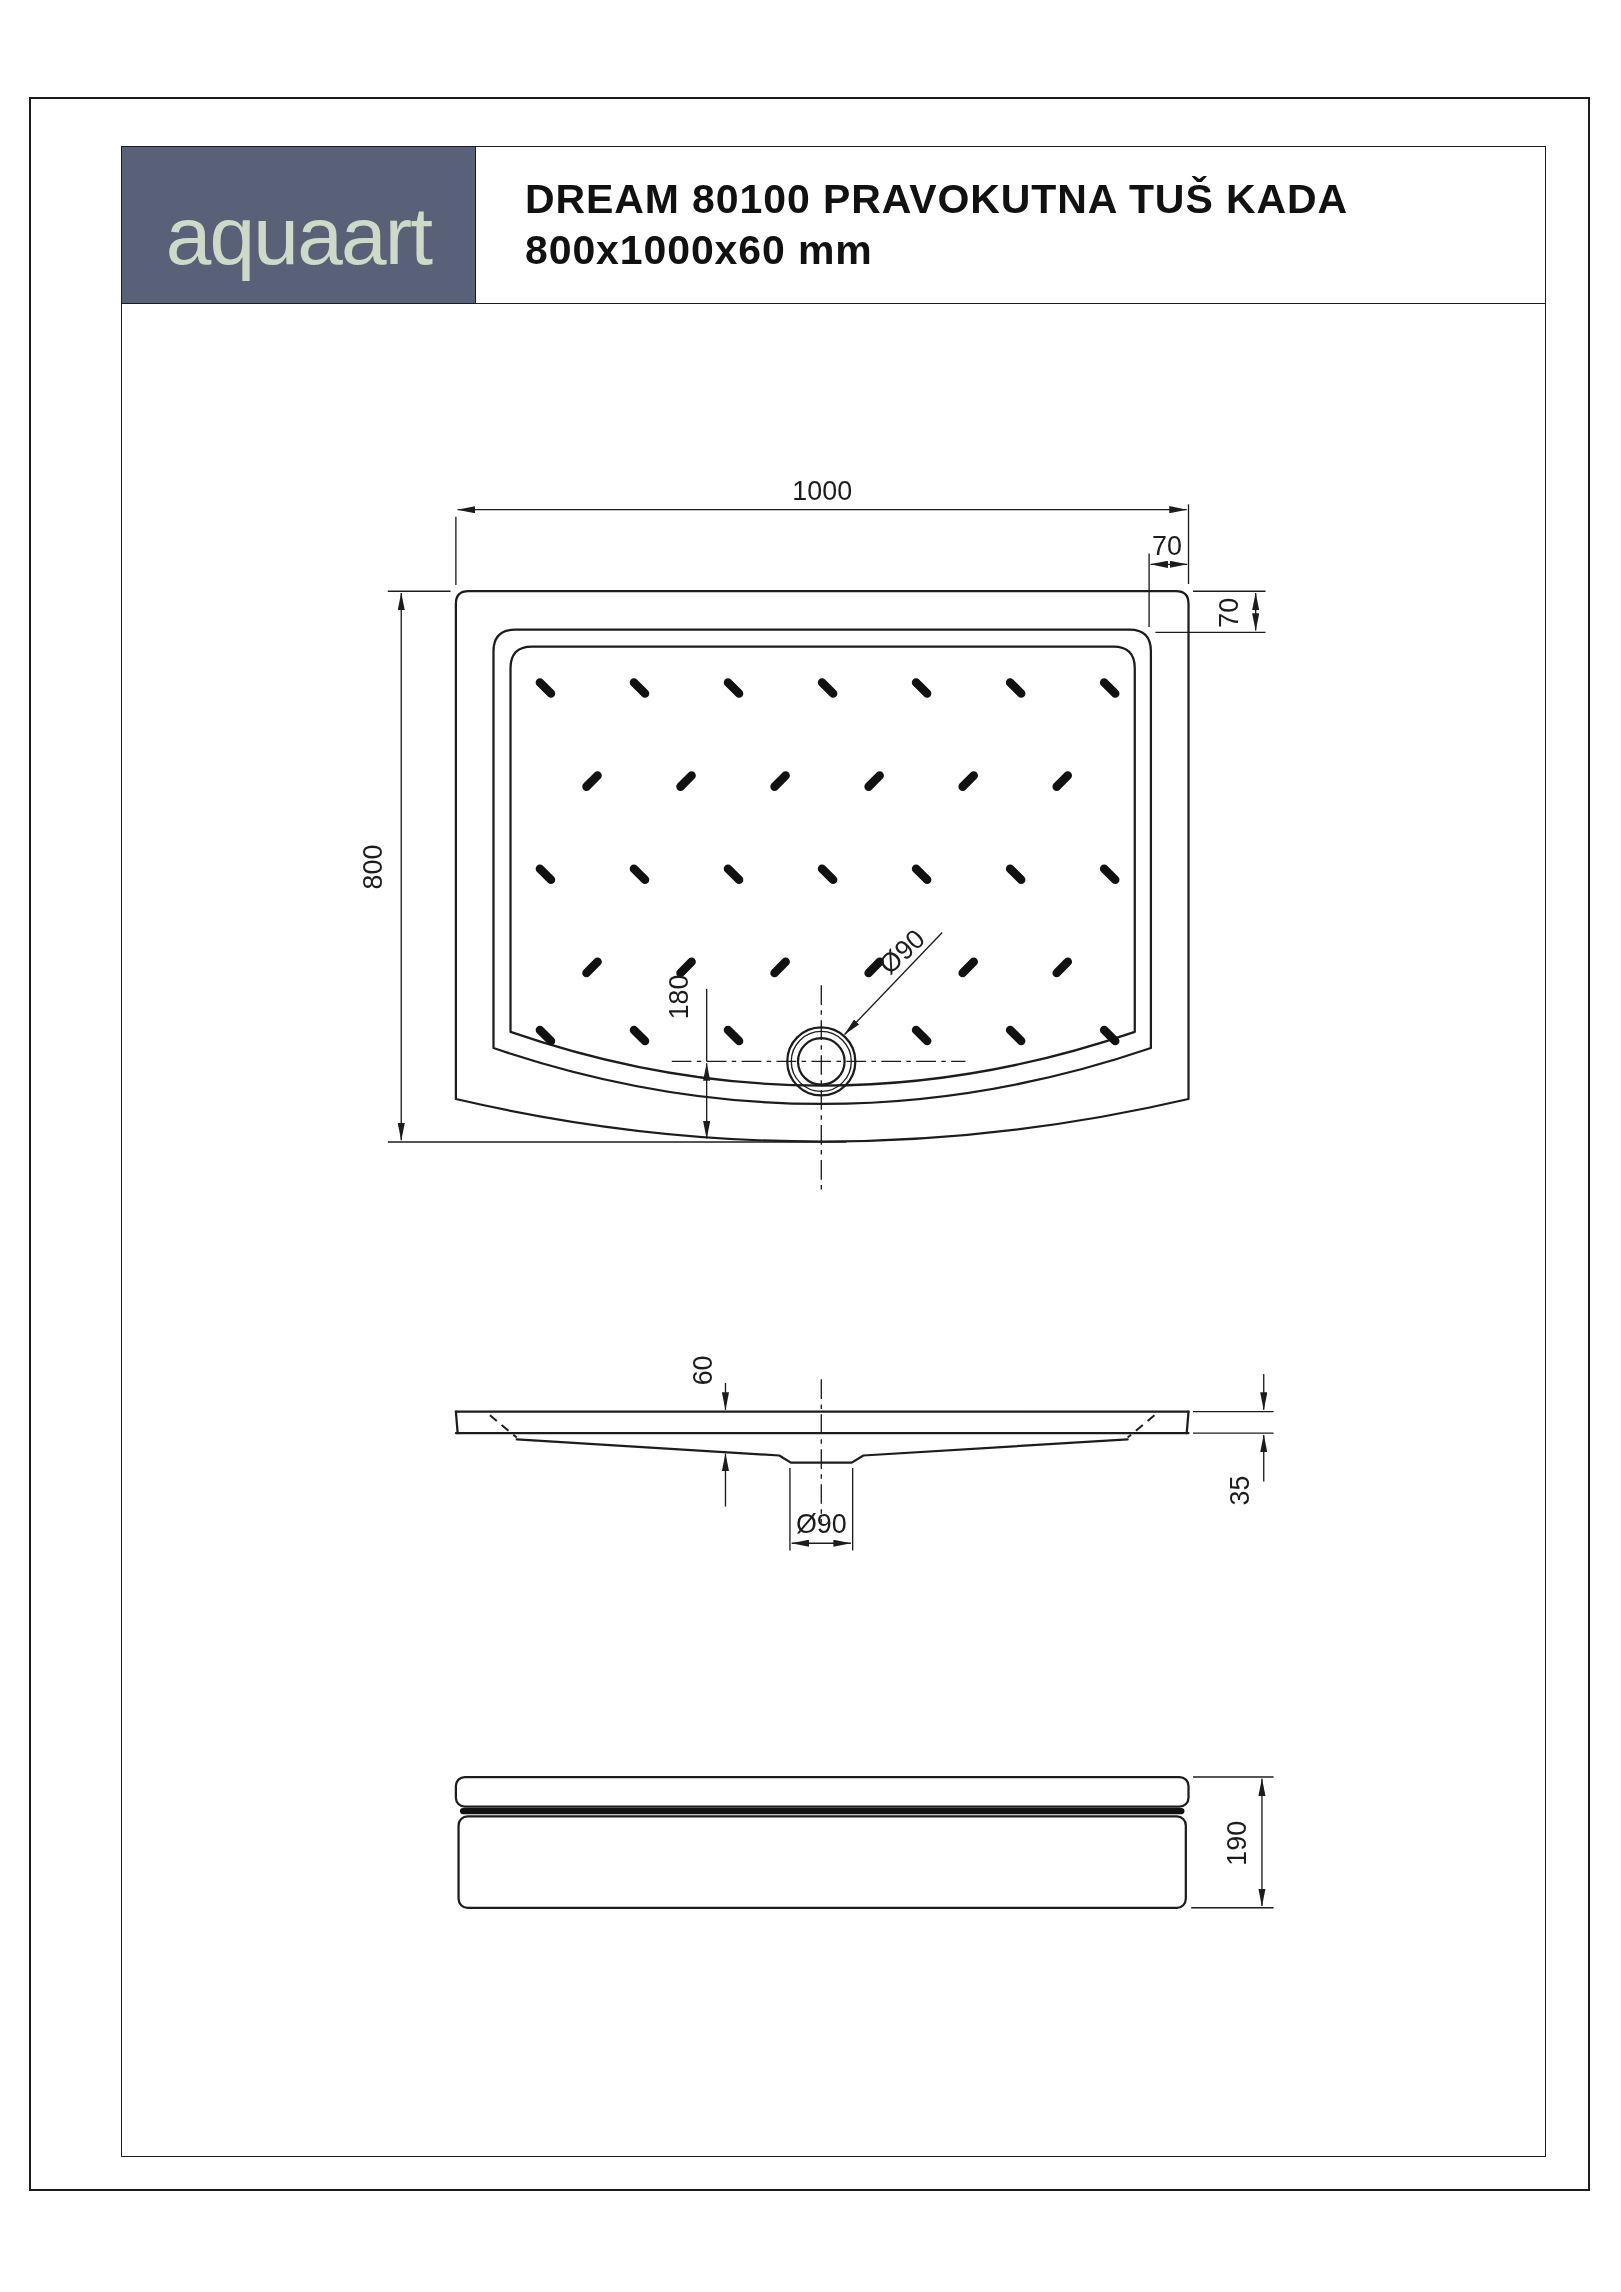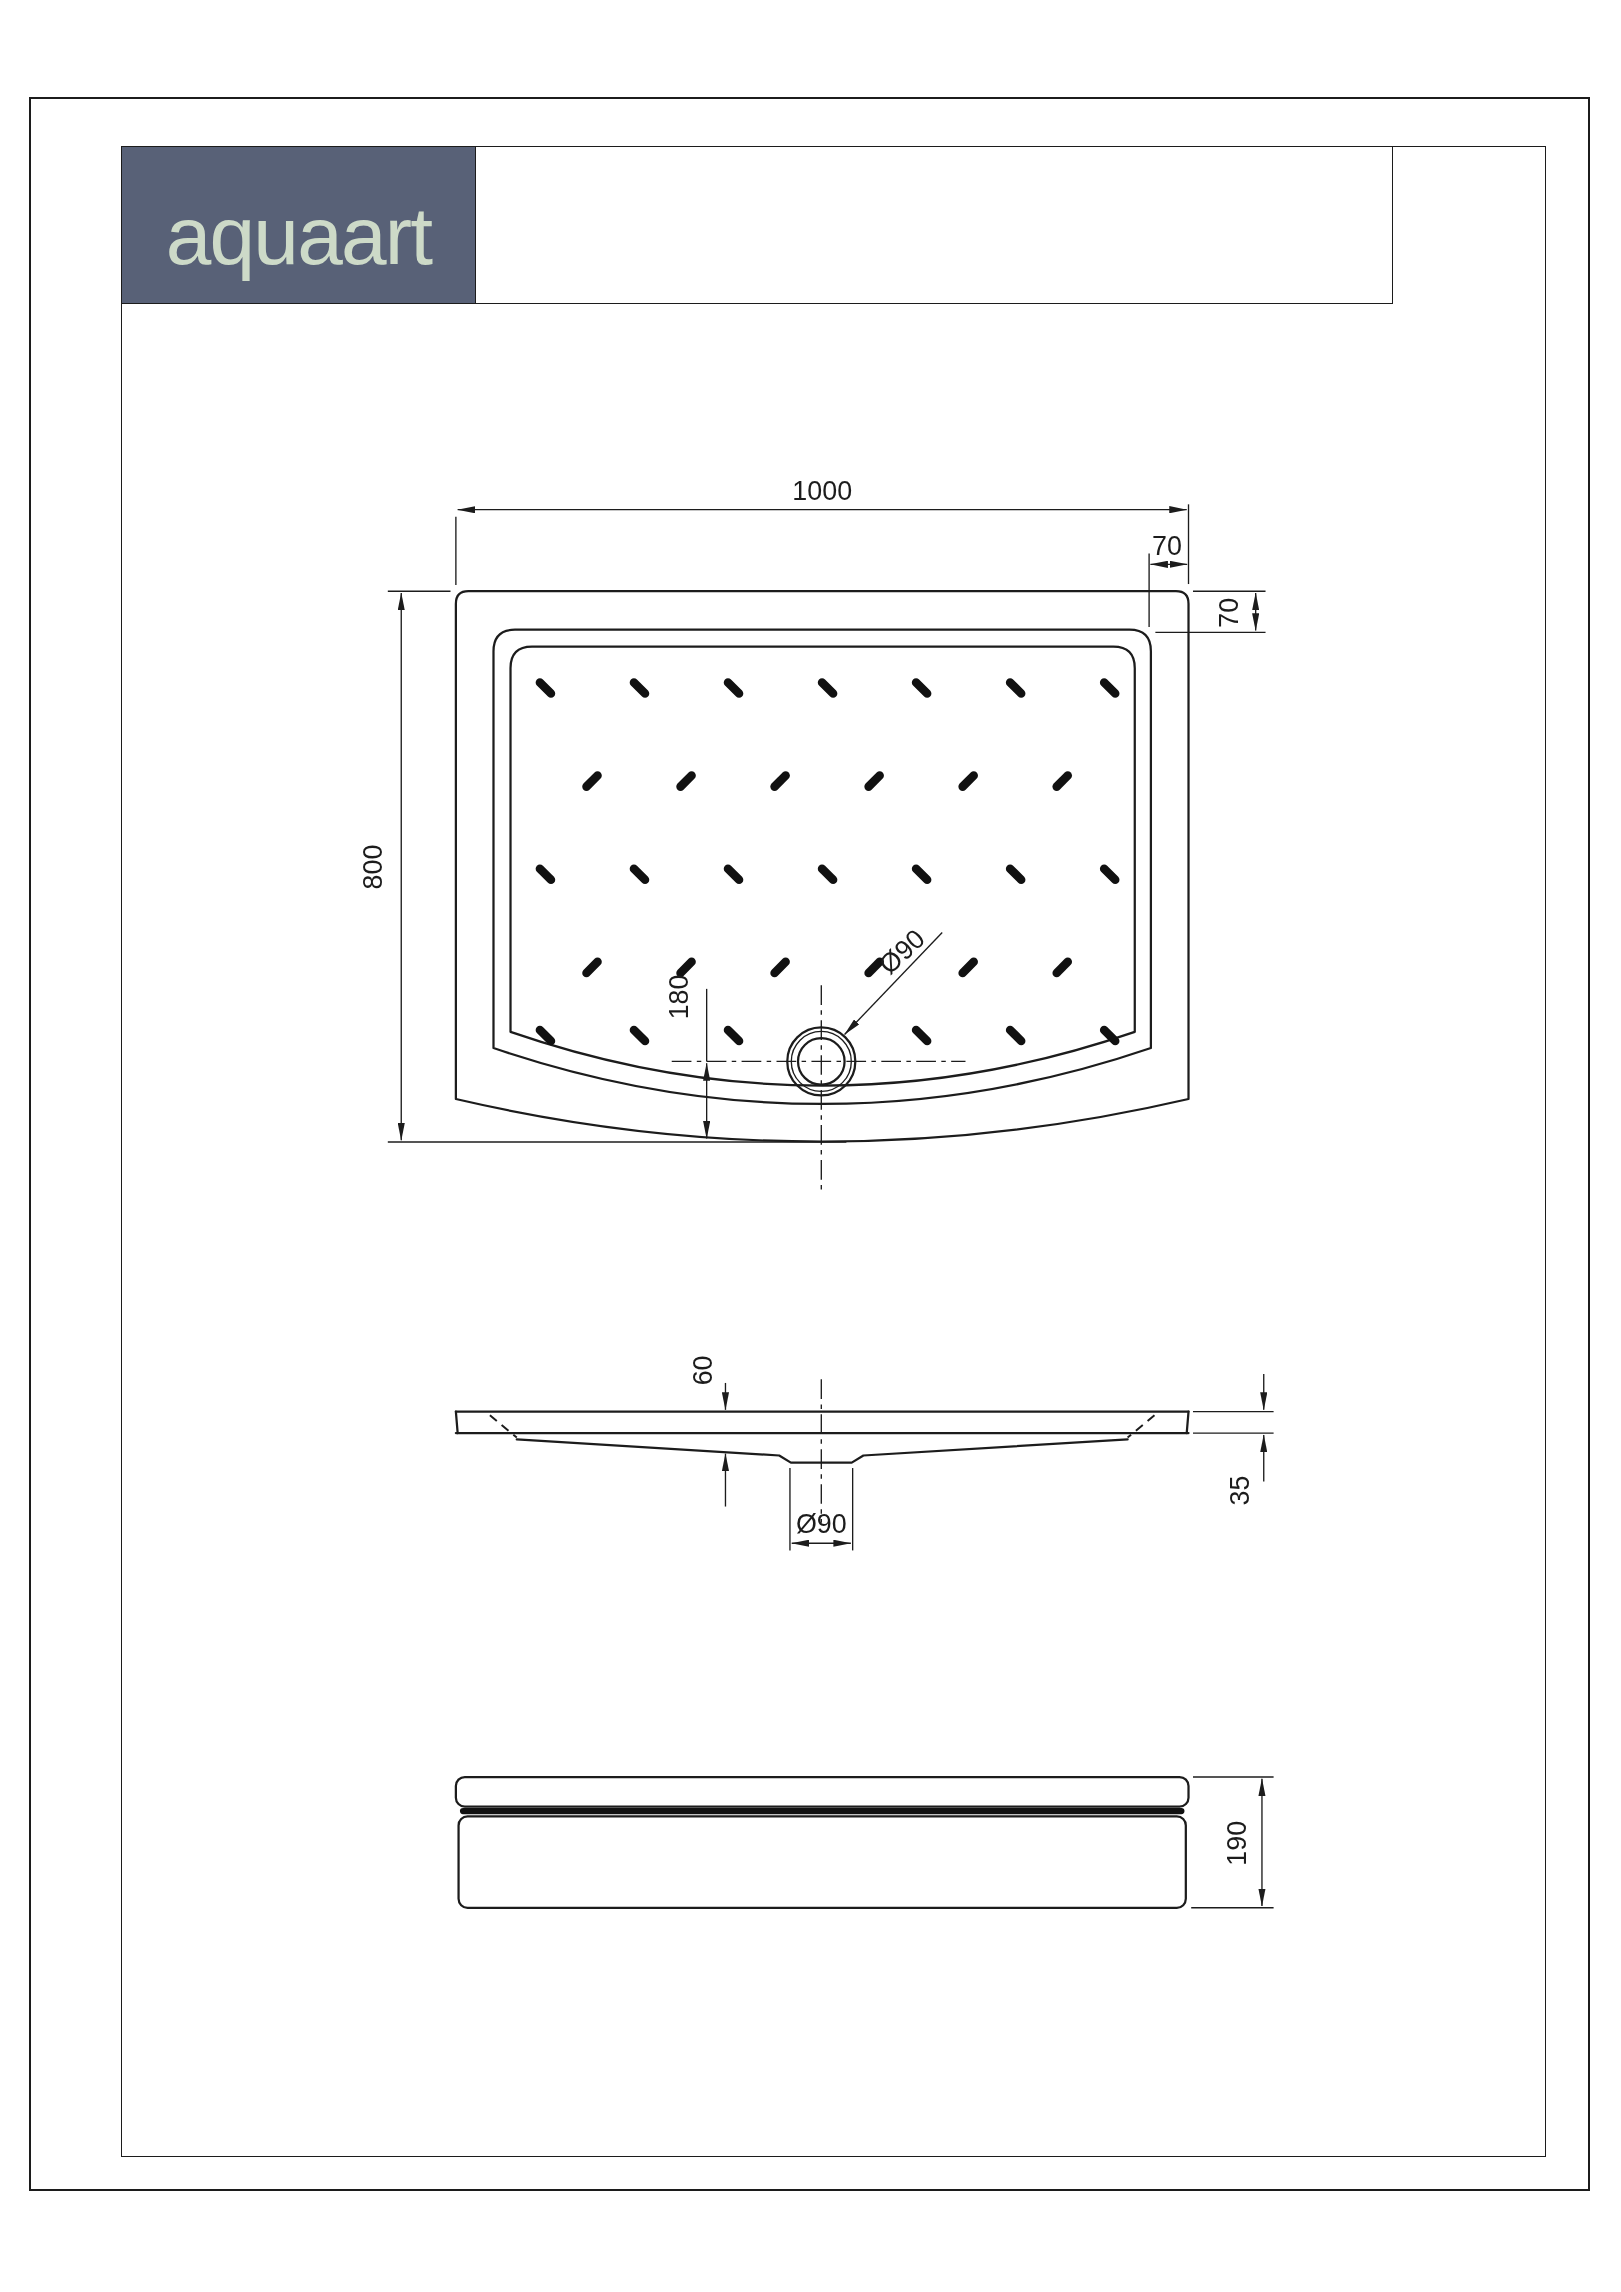--- a/index.html
+++ b/index.html
@@ -1,19 +1,19 @@
 <!DOCTYPE html>
 <html style="font-size:14.3px"><head>
 <meta charset="utf-8">
 <style>
   html,body{margin:0;padding:0;background:#fff;}
   body{width:1622px;height:2293px;position:relative;font-family:"Liberation Sans",sans-serif;}
   .outer-border{position:absolute;left:29px;top:97px;width:1561px;height:2094px;border:2.7px solid #1c1c1c;box-sizing:border-box;}
   .inner-frame{position:absolute;left:121px;top:146px;width:1425px;height:2011px;border:1.8px solid #1c1c1c;box-sizing:border-box;background:transparent;}
-  .header-row{position:absolute;left:121px;top:146px;width:1272px;height:158px;border:1.8px solid #1c1c1c;box-sizing:border-box;display:flex;}
+  .header-row{position:absolute;left:121px;top:146px;width:1425px;height:158px;border:1.8px solid #1c1c1c;box-sizing:border-box;display:flex;}
   .logo-box{width:354px;height:100%;border-right:1.8px solid #1c1c1c;box-sizing:border-box;display:flex;align-items:center;justify-content:center;}
   .logo-text{font-size:82px;letter-spacing:-1.8px;transform:translateY(10.7px);font-weight:400;}
   .title-block{flex:1;display:flex;flex-direction:column;justify-content:center;padding-left:49px;color:#111;}
   .title-line{font-size:41px;font-weight:700;letter-spacing:0.9px;line-height:51px;white-space:nowrap;}
   svg{position:absolute;left:0;top:0;}
   .ol{fill:none;stroke:#1c1c1c;stroke-width:2.5;stroke-linejoin:round;stroke-linecap:round;}
   .thin{fill:none;stroke:#1c1c1c;stroke-width:1.5;}
   .dim{fill:none;stroke:#1c1c1c;stroke-width:1.5;marker-start:url(#arr);marker-end:url(#arr);}
   .dimend{fill:none;stroke:#1c1c1c;stroke-width:1.5;marker-end:url(#arr);}
   .hid{fill:none;stroke:#1c1c1c;stroke-width:2.2;stroke-dasharray:10 7;}
@@ -23,20 +23,24 @@
 </style>
 </head>
 <body>
 
 <div class="outer-border"></div>
 <div class="inner-frame"></div>
 
 <div class="header-row">
   <div class="logo-box" style="background: rgb(88, 97, 119); color: rgb(205, 218, 200);">
     <span class="logo-text">aquaart</span>
+  </div>
+  <div class="title-block">
+    <div class="title-line">DREAM 80100 PRAVOKUTNA TUŠ KADA</div>
+    <div class="title-line">800x1000x60 mm</div>
   </div>
 </div>
 
 <svg width="1622" height="2293" viewBox="0 0 1811 2560">
   <defs>
     <marker id="arr" viewBox="0 0 20 8" markerWidth="20" markerHeight="8" refX="19.5" refY="4" orient="auto-start-reverse" markerUnits="userSpaceOnUse">
       <path d="M0,0 L20,4 L0,8 Z" fill="#1c1c1c"></path>
     </marker>
   </defs>
 

